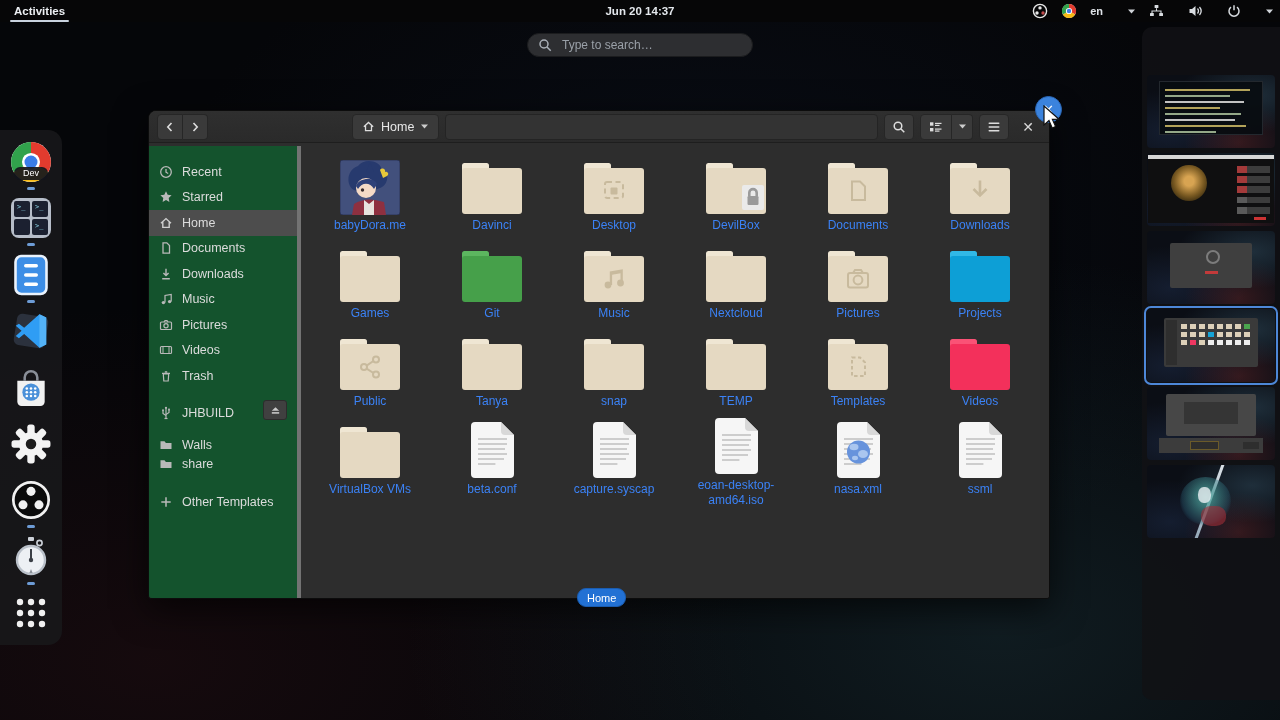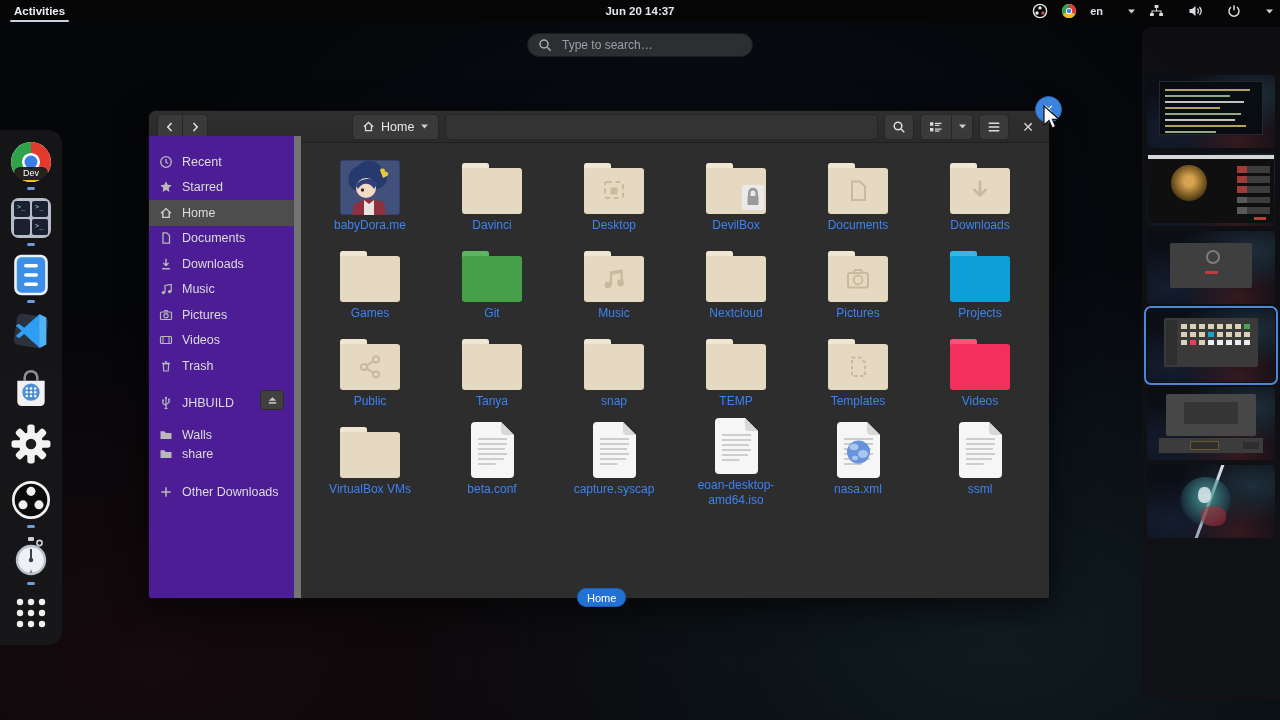--- a/index.html
+++ b/index.html
@@ -40,21 +40,21 @@
   .navgrp .hb-btn:last-child{border-radius:0 4px 4px 0;border-left:none;}
   .crumb{padding:0 9px;gap:6px;margin-left:138px;font-size:12.5px;color:#e7e7e7;}
   .locbar{flex:1;height:24px;background:#333;border:1px solid #242424;border-radius:4px;}
   .viewgrp{display:flex;}
   .viewgrp .hb-btn{border-radius:0;}
   .viewgrp .hb-btn:first-child{width:30px;border-radius:4px 0 0 4px;}
   .viewgrp .hb-btn:last-child{width:20px;border-radius:0 4px 4px 0;border-left:none;}
   .sq{width:28px;}
   .close-x{width:26px;background:transparent;border:none;font-size:14px;color:#d8d8d8;}
   
-  .sidebar{position:absolute;left:0;top:25px;bottom:0;width:152px;background:#4c1d95;border-right:7px solid #737373;border-radius:0 0 0 3px;padding-top:13px;box-sizing:border-box;overflow:hidden;}
+  .sidebar{position:absolute;left:0;top:35px;bottom:0;width:152px;background:#14532d;border-right:4px solid #737373;border-radius:0 0 0 3px;padding-top:13px;box-sizing:border-box;overflow:hidden;}
   .side-item{position:relative;height:25.5px;display:flex;align-items:center;gap:9px;padding:0 10px;color:#dcdcdc;font-size:12.5px;cursor:pointer;}
   .side-item.sel{background:#4d4d4d;}
   .side-item.gap{margin-top:6px;align-items:flex-end;}
   .side-item svg{flex:0 0 auto;}
   .side-item .lbl{white-space:nowrap;overflow:hidden;}
   .eject{margin-left:auto;width:22px;height:18px;display:flex;align-items:center;justify-content:center;border-radius:3px;background:#404040;border:1px solid #2c2c2c;}
   
   .filegrid{position:absolute;left:152px;top:32px;right:0;bottom:0;background:#2d2d2d;border-radius:0 0 3px 0;display:grid;grid-template-columns:repeat(6,122px);justify-content:center;align-content:start;padding-top:10px;overflow:hidden;}
   .fitem{height:88px;display:flex;flex-direction:column;align-items:center;cursor:pointer;}
   .fitem .ic{height:62px;display:flex;align-items:flex-end;justify-content:center;}
@@ -444,21 +444,21 @@
           </svg>
         </span>
         <span class="lbl">share</span>
       </div>
       <div class="side-item gap">
         <span style="display: flex;">
           <svg width="14" height="14" viewBox="0 0 14 14">
             <path d="M7 2.3 v9.4 M2.3 7 h9.4" stroke="#b9b9b9" stroke-width="1.5"></path>
           </svg>
         </span>
-        <span class="lbl">Other Downloads</span>
+        <span class="lbl">Other Templates</span>
       </div>
     </div>
   <div class="filegrid">
       <div class="fitem">
         <div class="ic">
           <svg width="60" height="55" viewBox="0 0 60 55">
             <rect width="60" height="55" rx="3" fill="#42507c"></rect>
             <rect width="60" height="55" rx="3" fill="none" stroke="#2c3557" stroke-width="1"></rect>
             <path d="M14 30 C6 26 6 10 18 6 C24 -2 40 0 42 10 C50 12 48 24 42 27 C38 30 20 33 14 30 Z" fill="#273a6e"></path>
             <path d="M30 2 L34 12 L26 12 Z" fill="#273a6e"></path>

